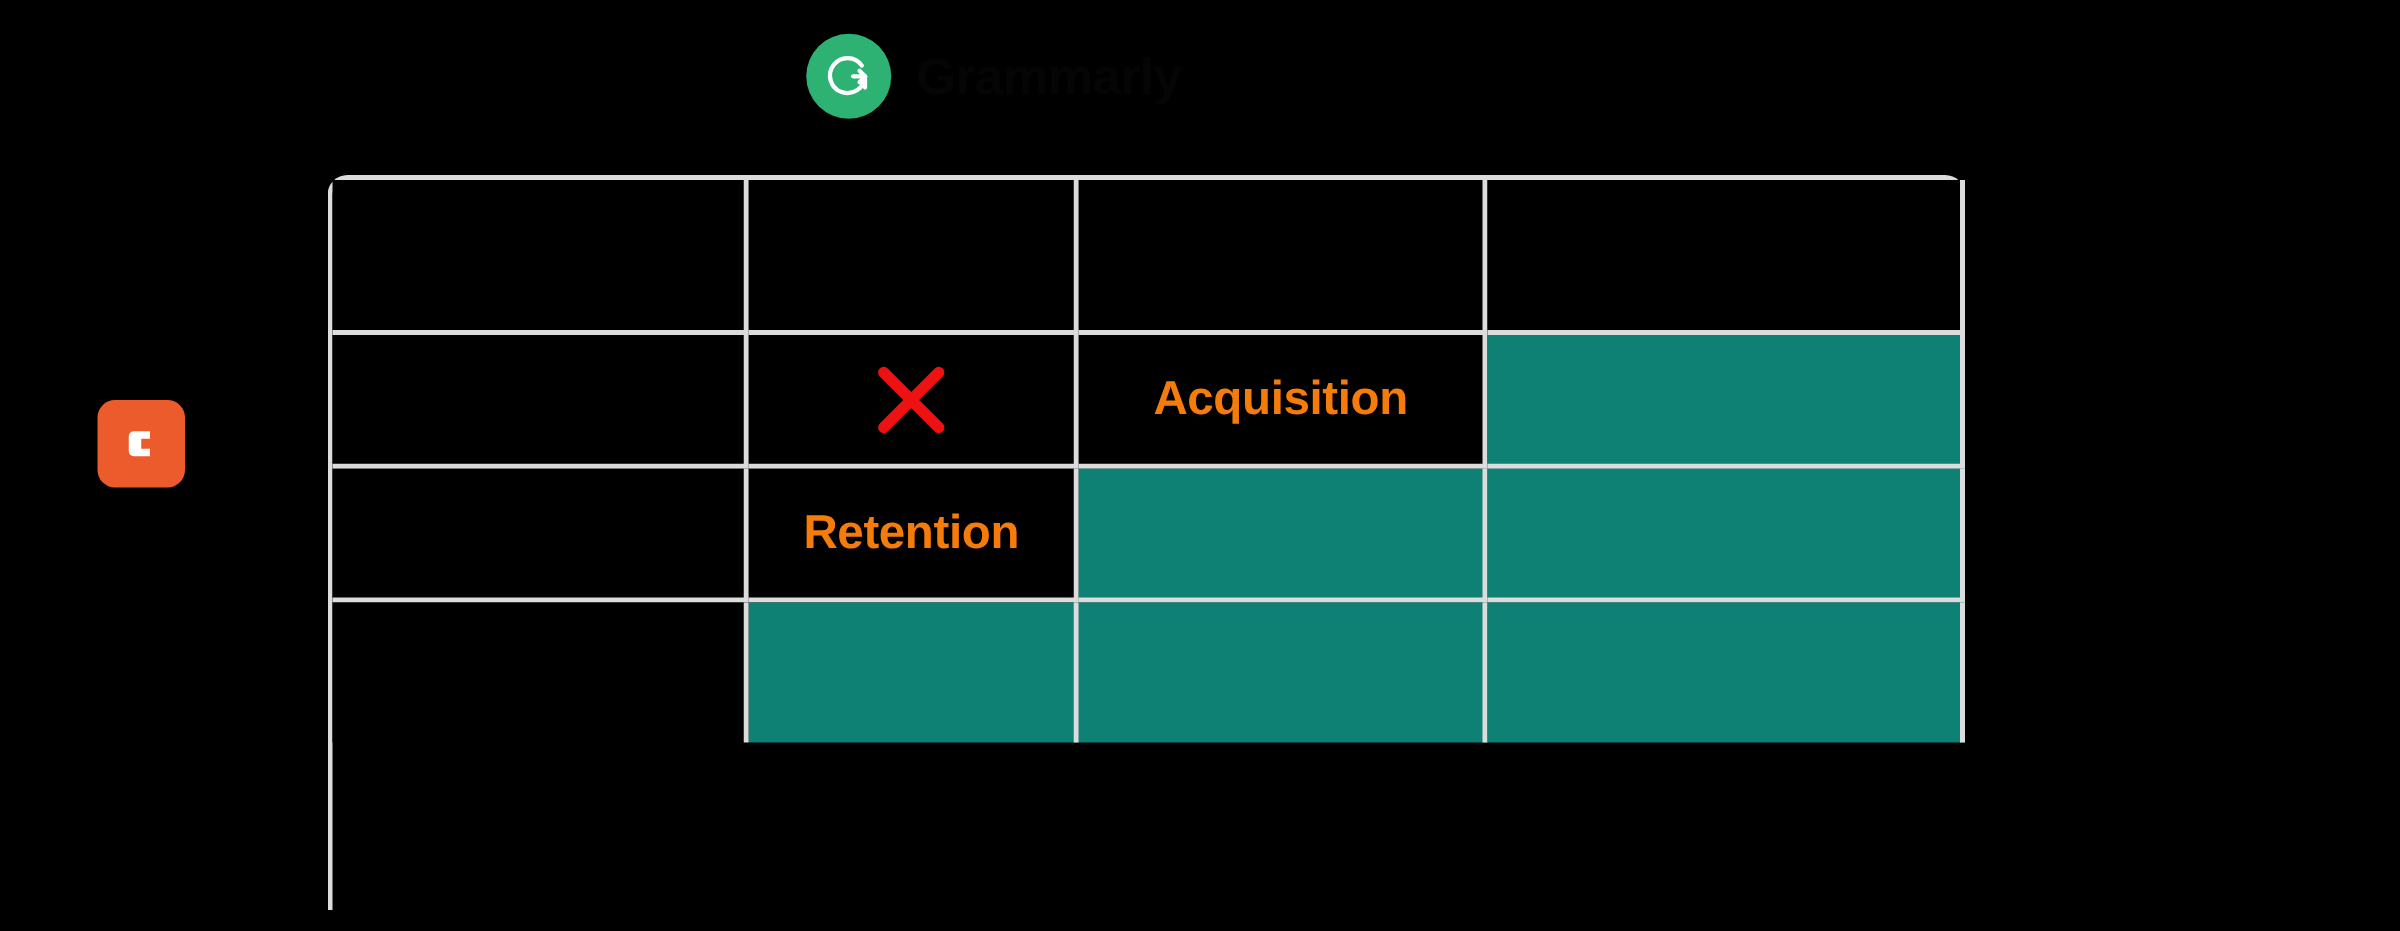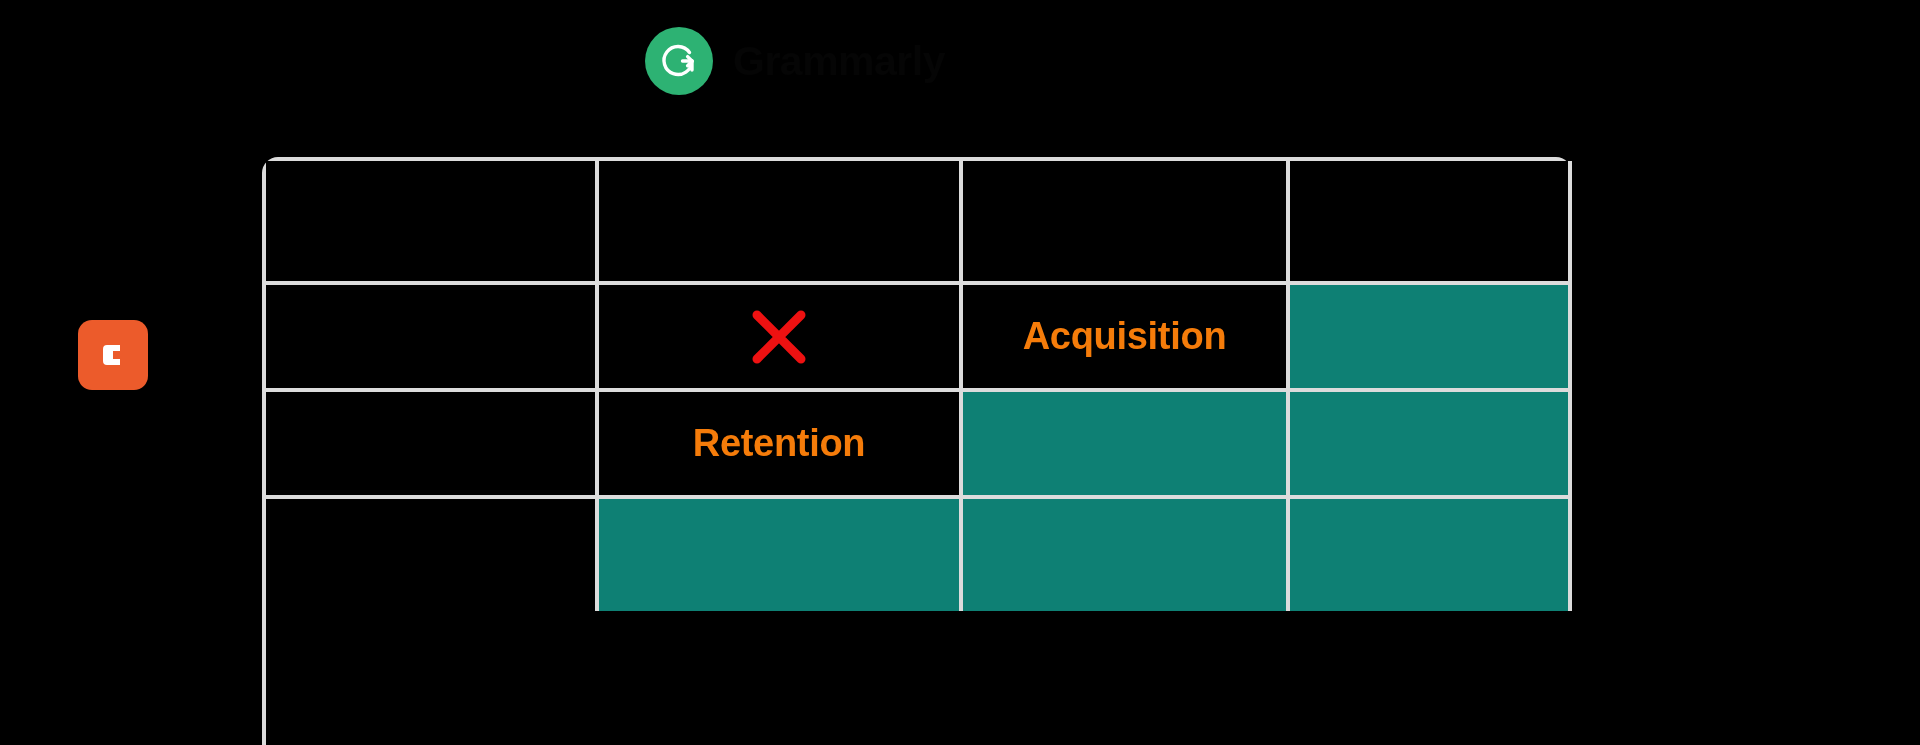--- a/index.html
+++ b/index.html
@@ -68,21 +68,21 @@
     font-size: 19px;
     font-weight: 700;
     color: #060606;
     line-height: 1.25;
   }
 
   
   #comparison-matrix {
     position: absolute;
     left: 262px;
-    top: 157px;
+    top: 140px;
     width: 1310px;
     height: 588px;
     border-top: 4px solid #dcdcdc;
     border-left: 4px solid #dcdcdc;
     border-top-left-radius: 16px;
     border-top-right-radius: 16px;
     box-sizing: border-box;
     display: flex;
     flex-direction: column;
   }
@@ -101,21 +101,21 @@
     border-bottom: 4px solid #dcdcdc;
     display: flex;
     align-items: center;
     justify-content: center;
     padding: 0 14px;
     position: relative;
     background: #000000;
     overflow: hidden;
   }
   .matrix-cell.col-0 { width: 333px; flex: none; }
-  .matrix-cell.col-1 { width: 364px; flex: none; }
+  .matrix-cell.col-1 { width: 264px; flex: none; }
   .matrix-cell.col-2 { width: 327px; flex: none; }
   .matrix-cell.col-3 { flex: 1 1 auto; }
 
   .matrix-row.header-row .matrix-cell { border-bottom-width: 4px; }
   .matrix-row:last-child .matrix-cell { border-bottom: none; }
 
   .cell-fill-teal { background: #0e8074; }
 
   .cell-text {
     font-size: 19px;

